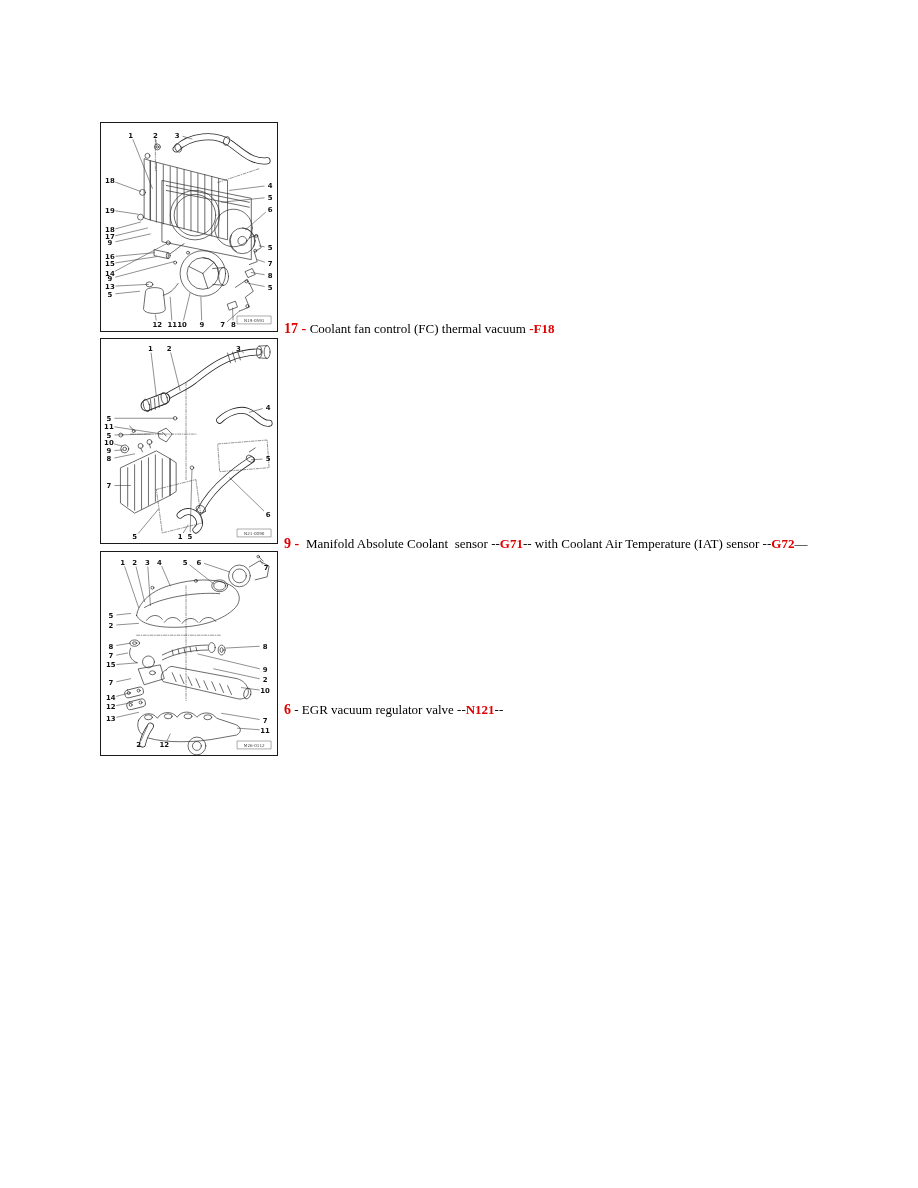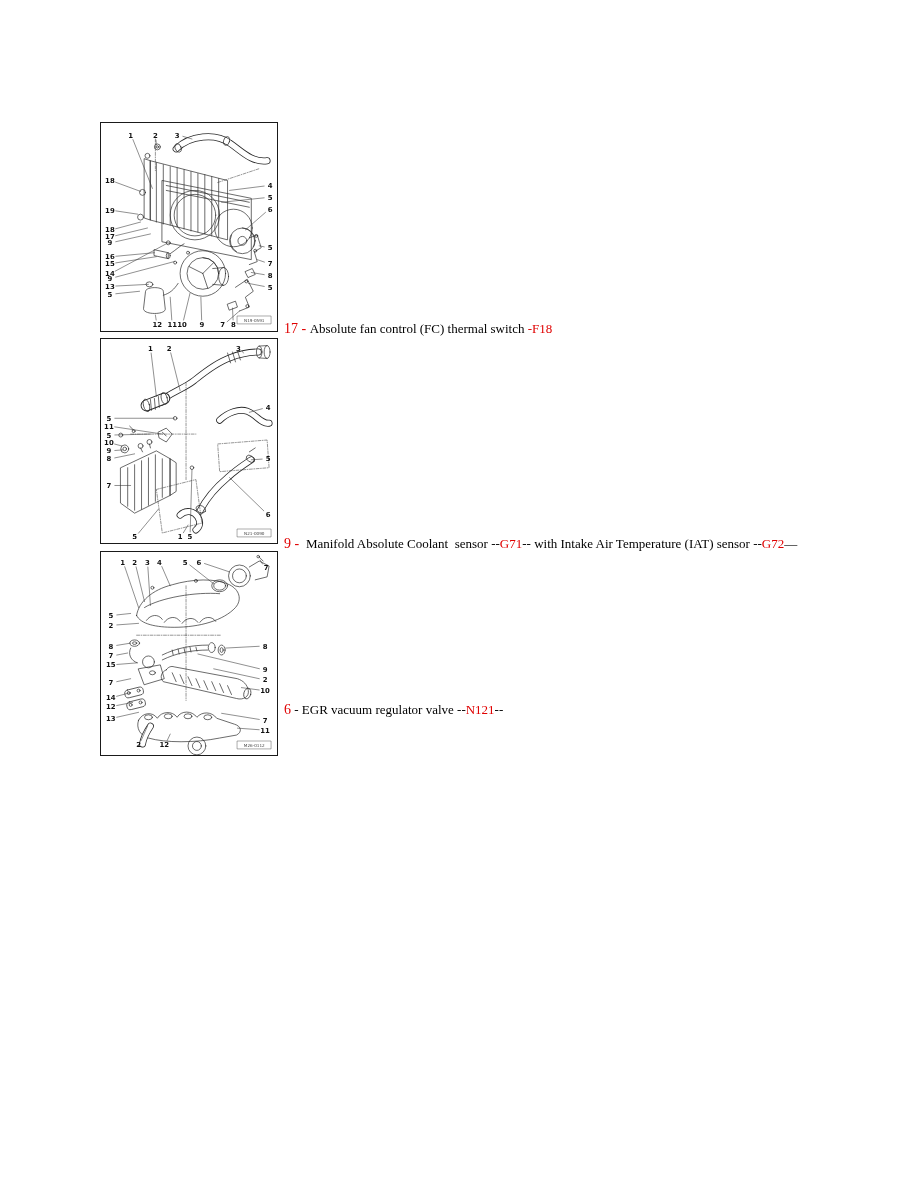--- a/index.html
+++ b/index.html
@@ -37,21 +37,21 @@
     fill:#444; stroke:none; text-anchor:middle;
   }
 
   .caption {
     position:absolute; left:284px; font-size:13px; color:#000;
     white-space:pre; line-height:14px;
   }
   #cap1 { top:322px; }
   #cap2 { top:537px; }
   #cap3 { top:703px; }
-  .caption .red { color:#e00000; font-weight:normal; }
+  .caption .red { color:#e00000; font-weight:bold; }
   .caption .big { font-size:14px; }
 </style>
 </head>
 <body>
 
 <div id="page">
 
   <div class="fig" id="fig1">
     <svg viewBox="0 0 178 210">
       <g>
@@ -375,17 +375,17 @@
           <line x1="40.6" y1="190.5" x2="47" y2="176" class="leader"></line>
           <text x="38" y="197.5" class="callout">2</text>
           <line x1="66.9" y1="190.6" x2="70" y2="184" class="leader"></line>
           <text x="64" y="197.5" class="callout">12</text>
         </g>
       <rect class="tagbox" x="138" y="191" width="34" height="8"></rect>
       <text class="tag-text" x="155" y="196.8">M26-0112</text>
     </svg>
   </div>
 
-  <div class="caption" id="cap1"><span class="red big">17 - </span><span>Absolute fan control (FC) thermal switch </span><span class="red">-F18</span></div>
-  <div class="caption" id="cap2"><span class="red big">9 - </span><span> Manifold Absolute Coolant  sensor --</span><span class="red">G71</span><span>-- with Intake Air Temperature (IAT) sensor --</span><span class="red">G72</span><span>—</span></div>
+  <div class="caption" id="cap1"><span class="red big">17 - </span><span>Coolant fan control (FC) thermal vacuum </span><span class="red">-F18</span></div>
+  <div class="caption" id="cap2"><span class="red big">9 - </span><span> Manifold Absolute Coolant  sensor --</span><span class="red">G71</span><span>-- with Coolant Air Temperature (IAT) sensor --</span><span class="red">G72</span><span>—</span></div>
   <div class="caption" id="cap3"><span class="red big">6</span><span> - EGR vacuum regulator valve --</span><span class="red">N121</span><span>--</span></div>
 
 </div>
 
 </body></html>

